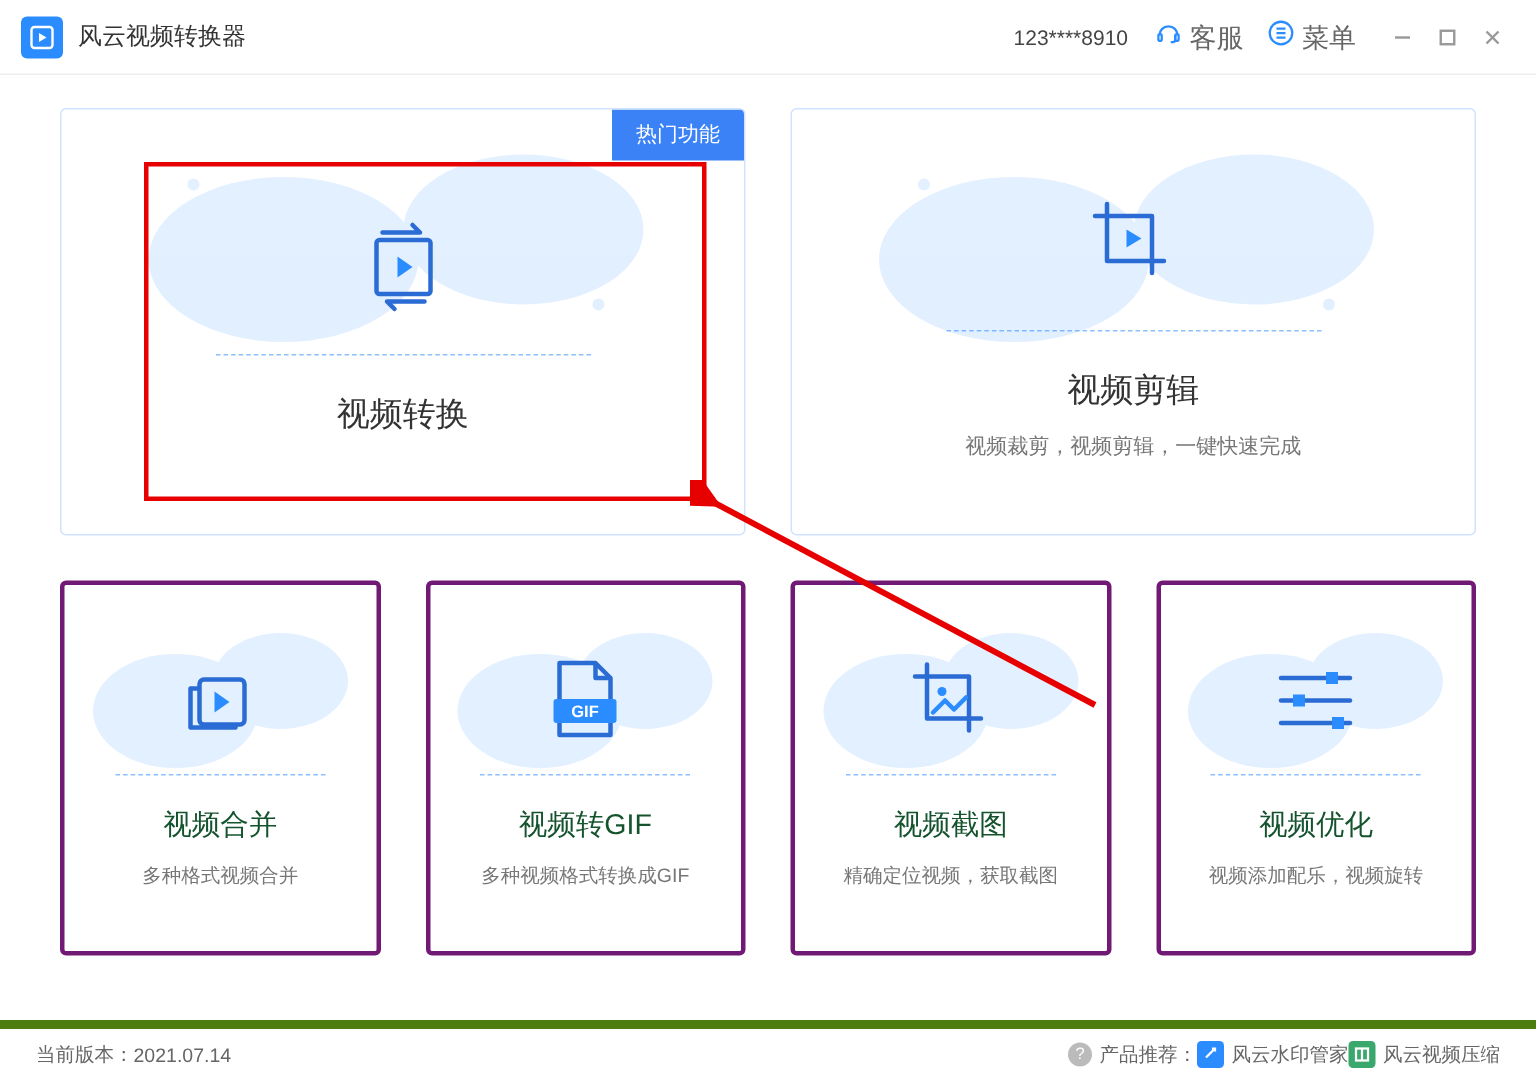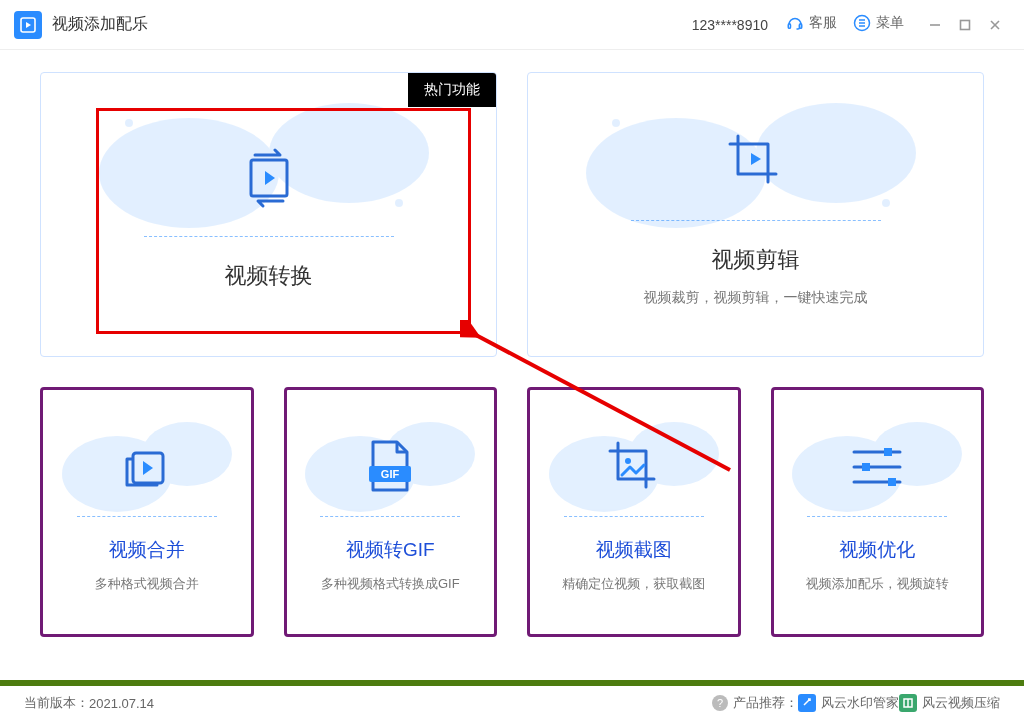--- a/index.html
+++ b/index.html
@@ -4,44 +4,44 @@
 <style>
 * { margin: 0; padding: 0; box-sizing: border-box; }
 body { font-family: "Microsoft YaHei", "PingFang SC", sans-serif; background: #fff; width: 1024px; height: 720px; overflow: hidden; position: relative; }
 
 .titlebar { height: 50px; display: flex; align-items: center; padding: 0 14px; border-bottom: 1px solid #eee; }
 .app-logo { width: 28px; height: 28px; background: #2a8cff; border-radius: 4px; display: flex; align-items: center; justify-content: center; margin-right: 10px; }
 .app-logo svg { display: block; }
 .app-title { font-size: 16px; color: #333; font-weight: 500; flex: 0 0 auto; }
 .titlebar-spacer { flex: 1; }
 .titlebar-user { font-size: 14px; color: #444; margin-right: 18px; }
-.titlebar-link { display: flex; font-size: 14px; color: #666; margin-right: 16px; cursor: pointer; }
+.titlebar-link { display: flex; align-items: center; font-size: 18px; color: #666; margin-right: 16px; cursor: pointer; }
 .titlebar-link .ic { margin-right: 5px; color: #2a8cff; }
 .win-controls { display: flex; align-items: center; }
 .win-btn { width: 30px; height: 30px; display: flex; align-items: center; justify-content: center; cursor: pointer; color: #999; }
 
 .main { padding: 22px 40px 0 40px; }
 .row { display: flex; gap: 30px; }
 .row + .row { margin-top: 30px; }
 
 .card-big { flex: 1; height: 285px; border: 1px solid #cfe2ff; border-radius: 4px; position: relative; display: flex; flex-direction: column; align-items: center; justify-content: center; cursor: pointer; overflow: hidden; background: #fff; }
 .card-big .bg-decor { position: absolute; top: 20px; left: 50%; transform: translateX(-50%); width: 360px; height: 140px; opacity: .13; }
 .card-big .icon-wrap { position: relative; z-index: 1; height: 80px; display: flex; align-items: center; justify-content: center; }
 .card-big .divider { width: 250px; height: 0; border-top: 1px dashed #2a8cff; margin: 18px 0 24px; opacity: .55; }
 .card-big .card-title { font-size: 22px; color: #333; position: relative; z-index: 1; }
 .card-big .card-desc { margin-top: 14px; font-size: 14px; color: #777; position: relative; z-index: 1; }
 
-.badge { position: absolute; top: 0; right: 0; background: #000000; color: #fff; font-size: 14px; padding: 8px 16px; z-index: 3; }
+.badge { position: absolute; top: 0; right: 0; background: #3b82f6; color: #fff; font-size: 14px; padding: 8px 16px; z-index: 3; }
 .red-overlay { position: absolute; inset: 35px 25px 22px 55px; border: 3px solid #e60000; z-index: 4; pointer-events: none; }
 
 .card-small { flex: 1; height: 250px; border: 3px solid #701a75; border-radius: 4px; display: flex; flex-direction: column; align-items: center; justify-content: center; cursor: pointer; background: #fff; position: relative; overflow: hidden; }
 .card-small .bg-decor { position: absolute; top: 14px; left: 50%; transform: translateX(-50%); width: 190px; height: 120px; opacity: .13; }
 .card-small .icon-wrap { height: 70px; display: flex; align-items: center; justify-content: center; position: relative; z-index: 1; }
 .card-small .divider { width: 140px; height: 0; border-top: 1px dashed #2a8cff; margin: 14px 0 20px; opacity: .55; }
-.card-small .card-title { font-size: 19px; color: #1d4ed8; position: relative; z-index: 1; }
+.card-small .card-title { font-size: 19px; color: #14532d; position: relative; z-index: 1; }
 .card-small .card-desc { margin-top: 12px; font-size: 13px; color: #777; position: relative; z-index: 1; }
 
 .footer { position: absolute; bottom: 0; left: 0; right: 0; height: 40px; border-top: 6px solid #4d7c0f; display: flex; align-items: center; padding: 0 24px; font-size: 13px; color: #666; }
 .footer .spacer { flex: 1; }
 .footer .rec { display: flex; align-items: center; cursor: pointer; }
 .footer .rec .sq { width: 18px; height: 18px; border-radius: 3px; margin-right: 5px; display: flex; align-items: center; justify-content: center; color: #fff; }
 .footer .q-icon { width: 16px; height: 16px; border-radius: 50%; background: #bbb; color: #fff; display: inline-flex; align-items: center; justify-content: center; font-size: 11px; margin-right: 5px; }
 
 .arrow-annot { position: absolute; pointer-events: none; z-index: 10; }
 </style>
@@ -49,21 +49,21 @@
 <body>
 
 <div class="titlebar">
   <div class="app-logo">
     <svg width="18" height="18" viewBox="0 0 18 18">
         <rect x="0" y="0" width="18" height="18" rx="2" fill="#fff" opacity="0"></rect>
         <rect x="2" y="2" width="14" height="14" rx="2" fill="none" stroke="#fff" stroke-width="1.6"></rect>
         <path d="M7 6 L12 9 L7 12 Z" fill="#fff"></path>
       </svg>
   </div>
-  <div class="app-title">视频添加配乐</div>
+  <div class="app-title">风云视频转换器</div>
   <div class="titlebar-spacer"></div>
   <div class="titlebar-user">123****8910</div>
   <div class="titlebar-link">
     <span class="ic">
       <svg width="18" height="18" viewBox="0 0 24 24" fill="none" stroke="currentColor" stroke-width="2">
           <path d="M4 14a8 8 0 1 1 16 0"></path>
           <path d="M18 14v4a2 2 0 0 1-2 2h-2"></path>
           <rect x="3" y="13" width="3" height="6" rx="1.5"></rect>
           <rect x="18" y="13" width="3" height="6" rx="1.5"></rect>
         </svg>

